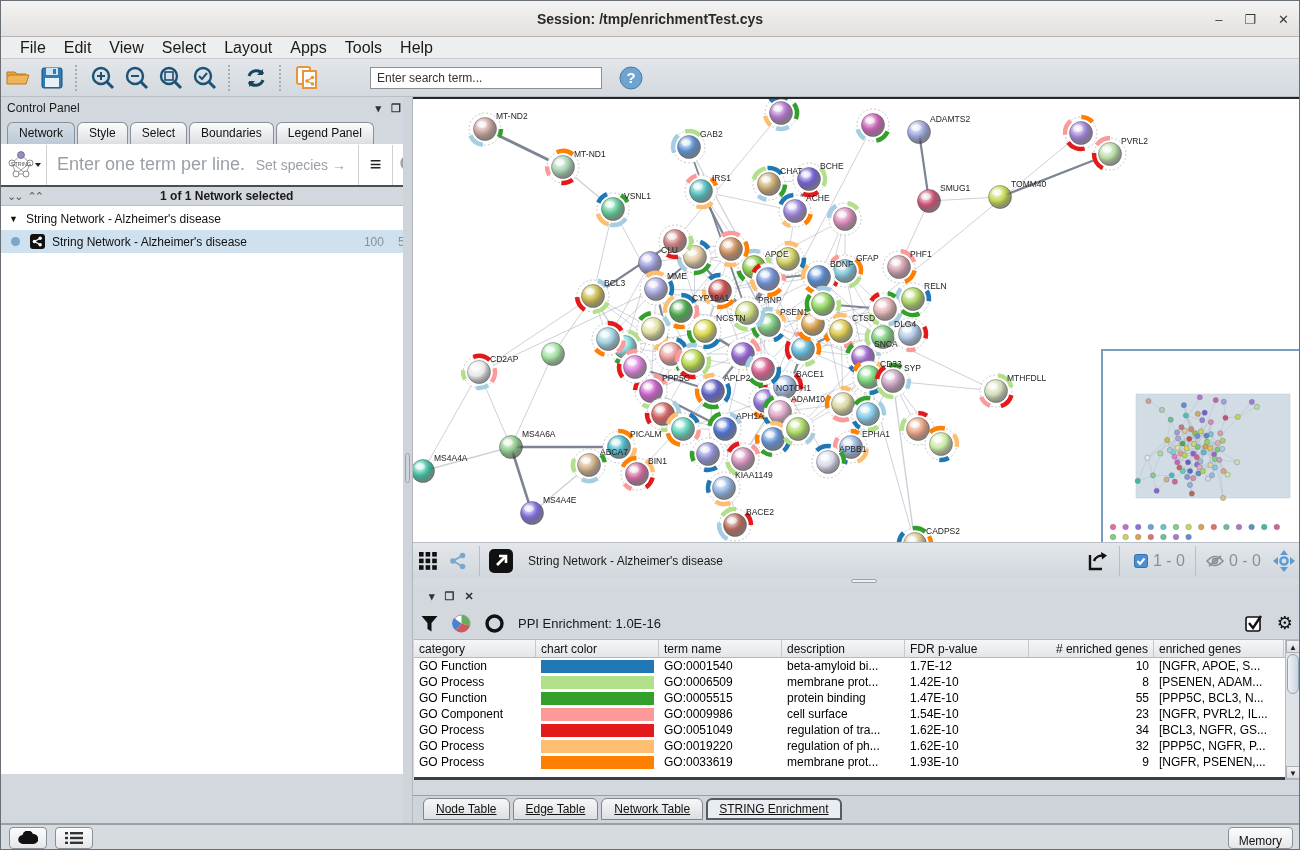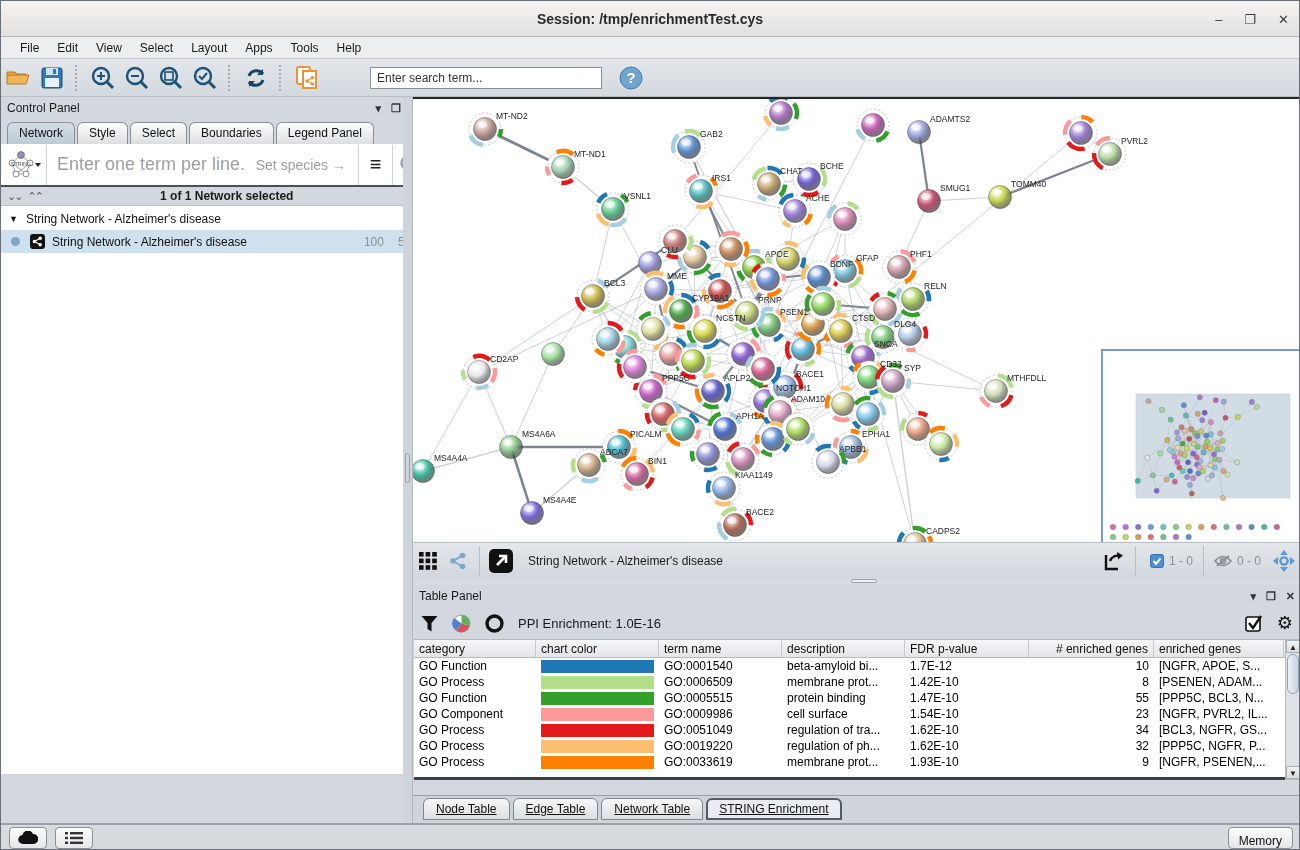--- a/index.html
+++ b/index.html
@@ -10,21 +10,21 @@
   #titlebar { position:absolute; left:0; top:0; width:100%; height:36px;
     background:linear-gradient(#f4f3f2,#e2e1df); border-bottom:1px solid #b5b5b5;
     display:flex; align-items:center; justify-content:center; }
   #titlebar .title { font-size:14px; font-weight:bold; color:#2a2a2a; }
   #win-controls { position:absolute; right:10px; top:0; height:36px; display:flex; align-items:center; gap:22px; }
   #win-controls span { font-size:13px; color:#3a3a3a; cursor:default; }
 
   
   #menubar { position:absolute; left:0; top:36px; width:100%; height:22px;
     background:#eceeef; border-bottom:1px solid #c8cbce; display:flex; align-items:center; padding-left:10px; gap:0; }
-  .menu-item { font-size:12px; color:#1a1a1a; padding:2px 9px; }
+  .menu-item { font-size:16px; color:#1a1a1a; padding:2px 9px; }
 
   
   #toolbar { position:absolute; left:0; top:58px; width:100%; height:38px;
     background:linear-gradient(#e2e6ea,#d4d9df); border-bottom:1px solid #b9bec4;
     display:flex; align-items:center; }
   .tb-btn { width:34px; height:30px; display:flex; align-items:center; justify-content:center; border-radius:3px; }
   .tb-sep { width:7px; height:26px; border-left:2px dotted #a8adb3; margin:0 4px 0 6px; }
   #tb-search { width:232px; height:22px; border:1px solid #8a9097; background:#fff; font-size:12px;
     padding:0 6px; color:#333; margin-left:46px; font-family:"Liberation Sans",sans-serif; }
   #tb-search::placeholder { color:#333; }
@@ -64,21 +64,21 @@
   
   #network-area { position:absolute; left:412px; top:0; width:888px; height:726px; }
   #net-canvas { position:absolute; left:0; top:0; width:888px; height:445px; background:#fff; border-top:2px solid #23272b; overflow:hidden; }
   #net-svg { position:absolute; left:0; top:0; }
   #overview { position:absolute; right:0px; top:250px; width:200px; height:195px; background:#fff; border:2px solid #7a9cc4; }
   #net-toolbar { position:absolute; left:0; top:445px; width:888px; height:36px; background:linear-gradient(#e3e7eb,#d2d7dd);
     border-top:1px solid #b9bec4; display:flex; align-items:center; }
   .ntb-btn { width:30px; height:30px; display:flex; align-items:center; justify-content:center; }
   .ntb-group-sep { width:1px; height:30px; background:#b9bec4; margin:0 6px; }
   #net-title { font-size:12px; color:#1a1a1a; margin-left:12px; flex:1; }
-  .ntb-stat { display:flex; align-items:center; gap:5px; font-size:12px; color:#8a9097; padding:0 8px; }
+  .ntb-stat { display:flex; align-items:center; gap:5px; font-size:16px; color:#8a9097; padding:0 8px; }
   #net-divider { position:absolute; left:0; top:481px; width:888px; height:7px; background:#d6dbe0; }
   #net-divider .pill { position:absolute; left:438px; top:1px; width:26px; height:4px; border:1px solid #9aa0a6; border-radius:2px; background:#eef1f3; }
 
   
   #table-panel { position:absolute; left:0; top:488px; width:888px; height:238px; background:#d3d8de; }
   #tp-iconrow { height:32px; display:flex; align-items:center; padding:0 8px; gap:14px; }
   #tp-ppi { font-size:13px; color:#1a1a1a; }
   #tp-right { margin-left:auto; display:flex; align-items:center; gap:14px; }
   #enrich-table { position:absolute; left:1px; top:54px; width:871px; height:141px; background:#fff; overflow:hidden; border-bottom:3px solid #3a3f45; }
   .thead { display:flex; height:19px; background:linear-gradient(#f5f6f7,#e3e5e8); border-top:1px solid #b5bac0; border-bottom:1px solid #b5bac0; }
@@ -1946,21 +1946,20 @@
               </g>
             </svg>
         </div>
       </div>
       <div id="net-divider">
           <div class="pill"></div>
         </div>
 
       <div id="table-panel">
         <div class="panel-head">
-          <span class="ph-title">Table Panel</span>
           <span class="ph-ic">▾</span>
           <span class="ph-ic">❐</span>
           <span class="ph-ic">✕</span>
         </div>
         <div id="tp-iconrow">
           <svg width="17" height="17" viewBox="0 0 17 17">
               <path d="M0.5 1 h16 l-6 7 v8.5 l-4 -2.5 v-6 z" fill="#111"></path>
             </svg>
           <svg width="19" height="19" viewBox="0 0 19 19">
               <circle cx="9.5" cy="9.5" r="8.5" fill="#fff" stroke="#999"></circle>

